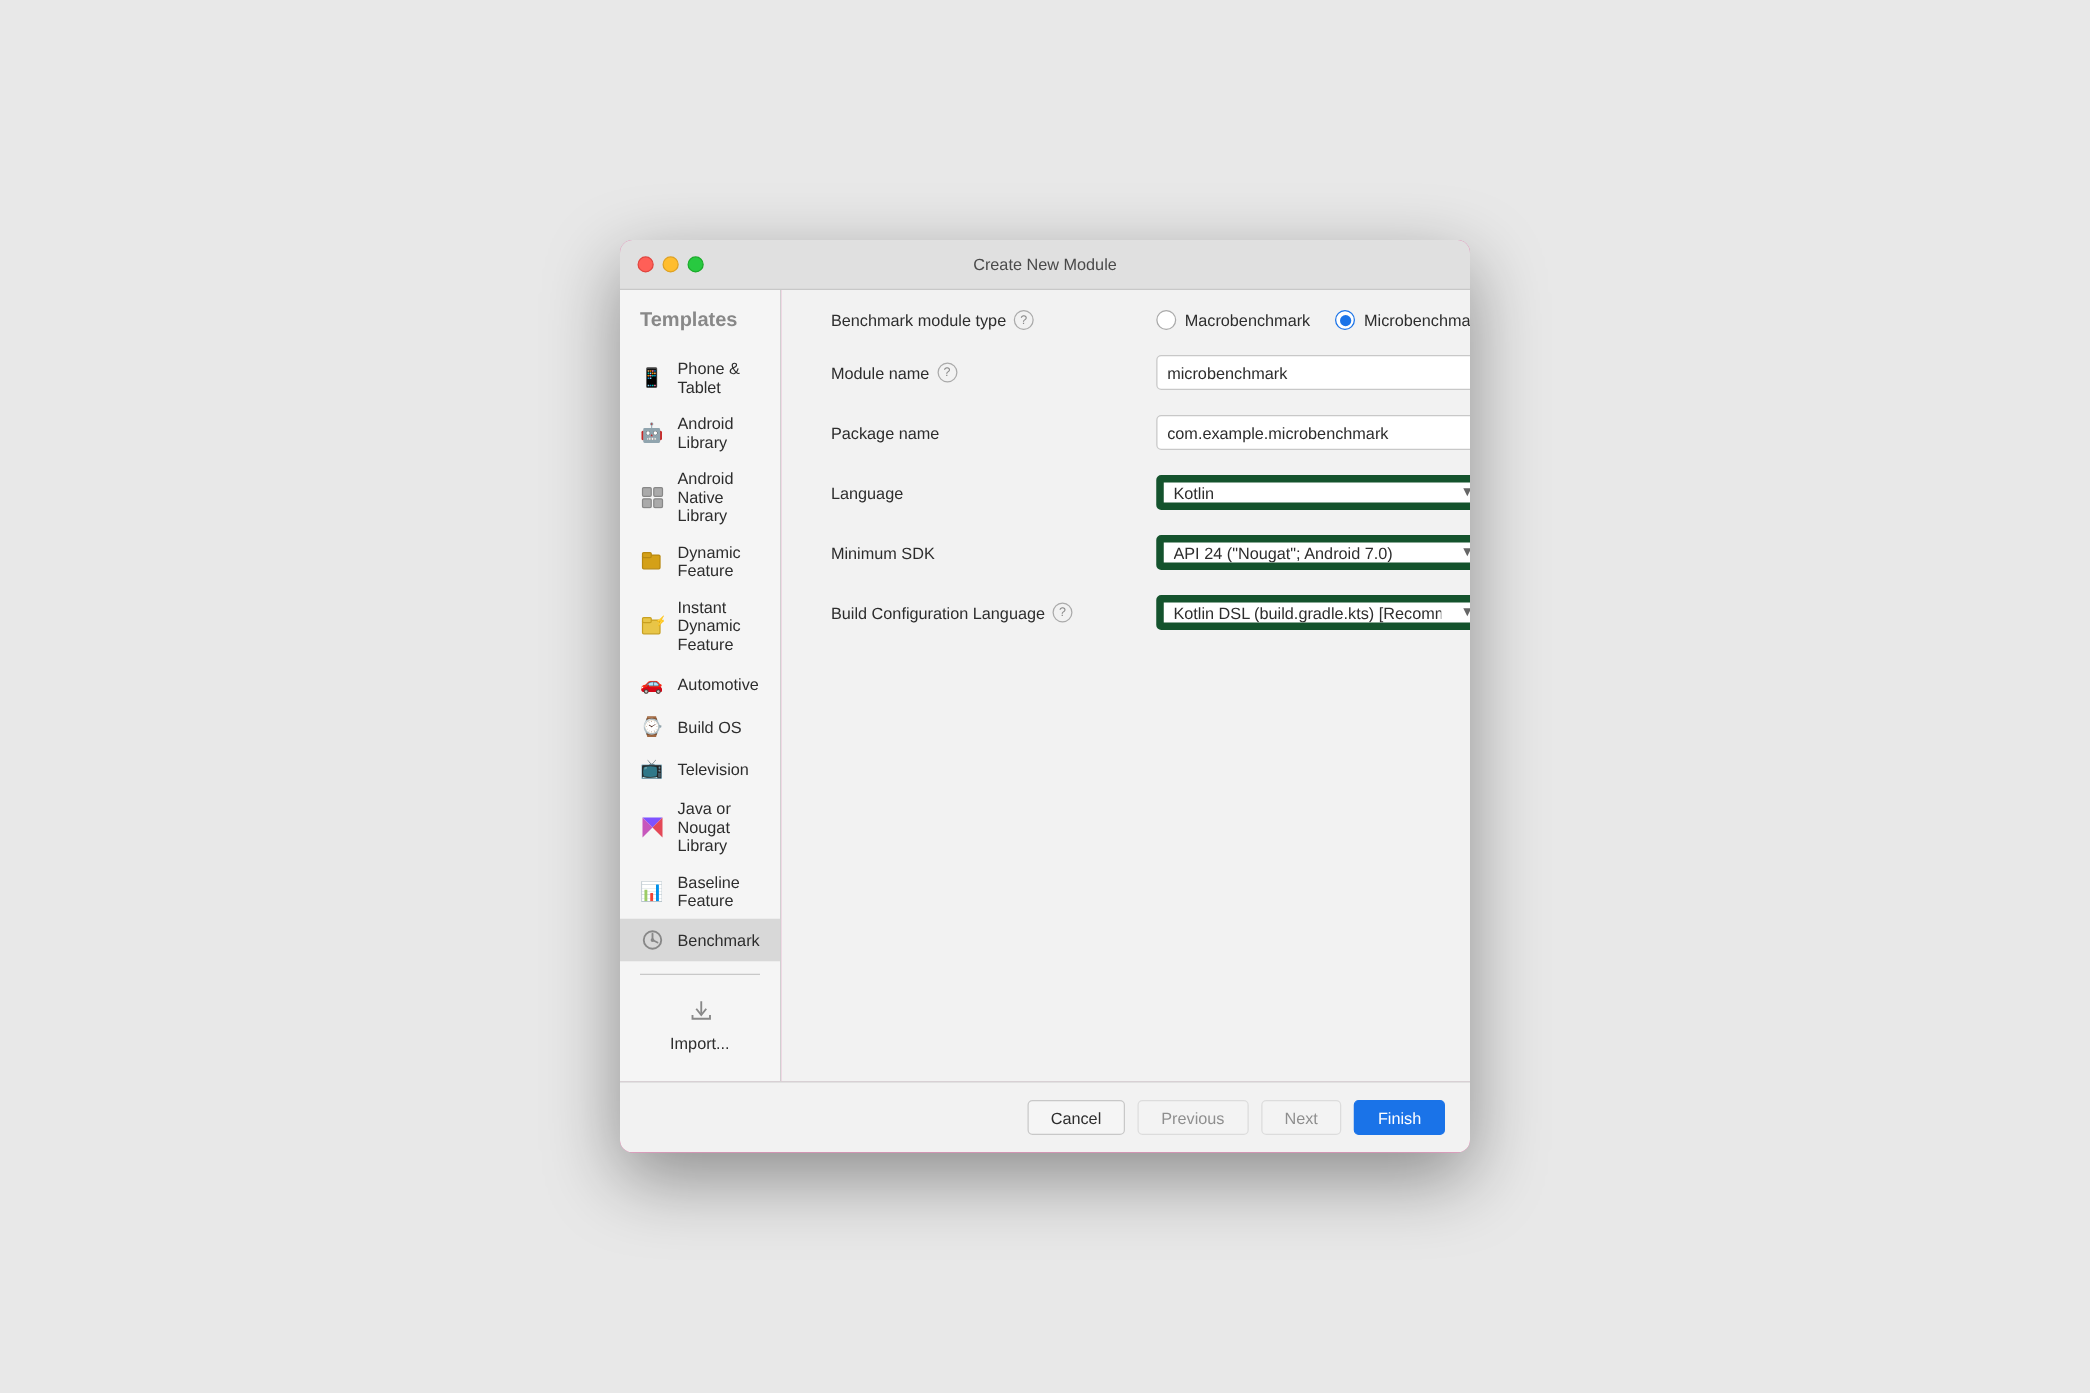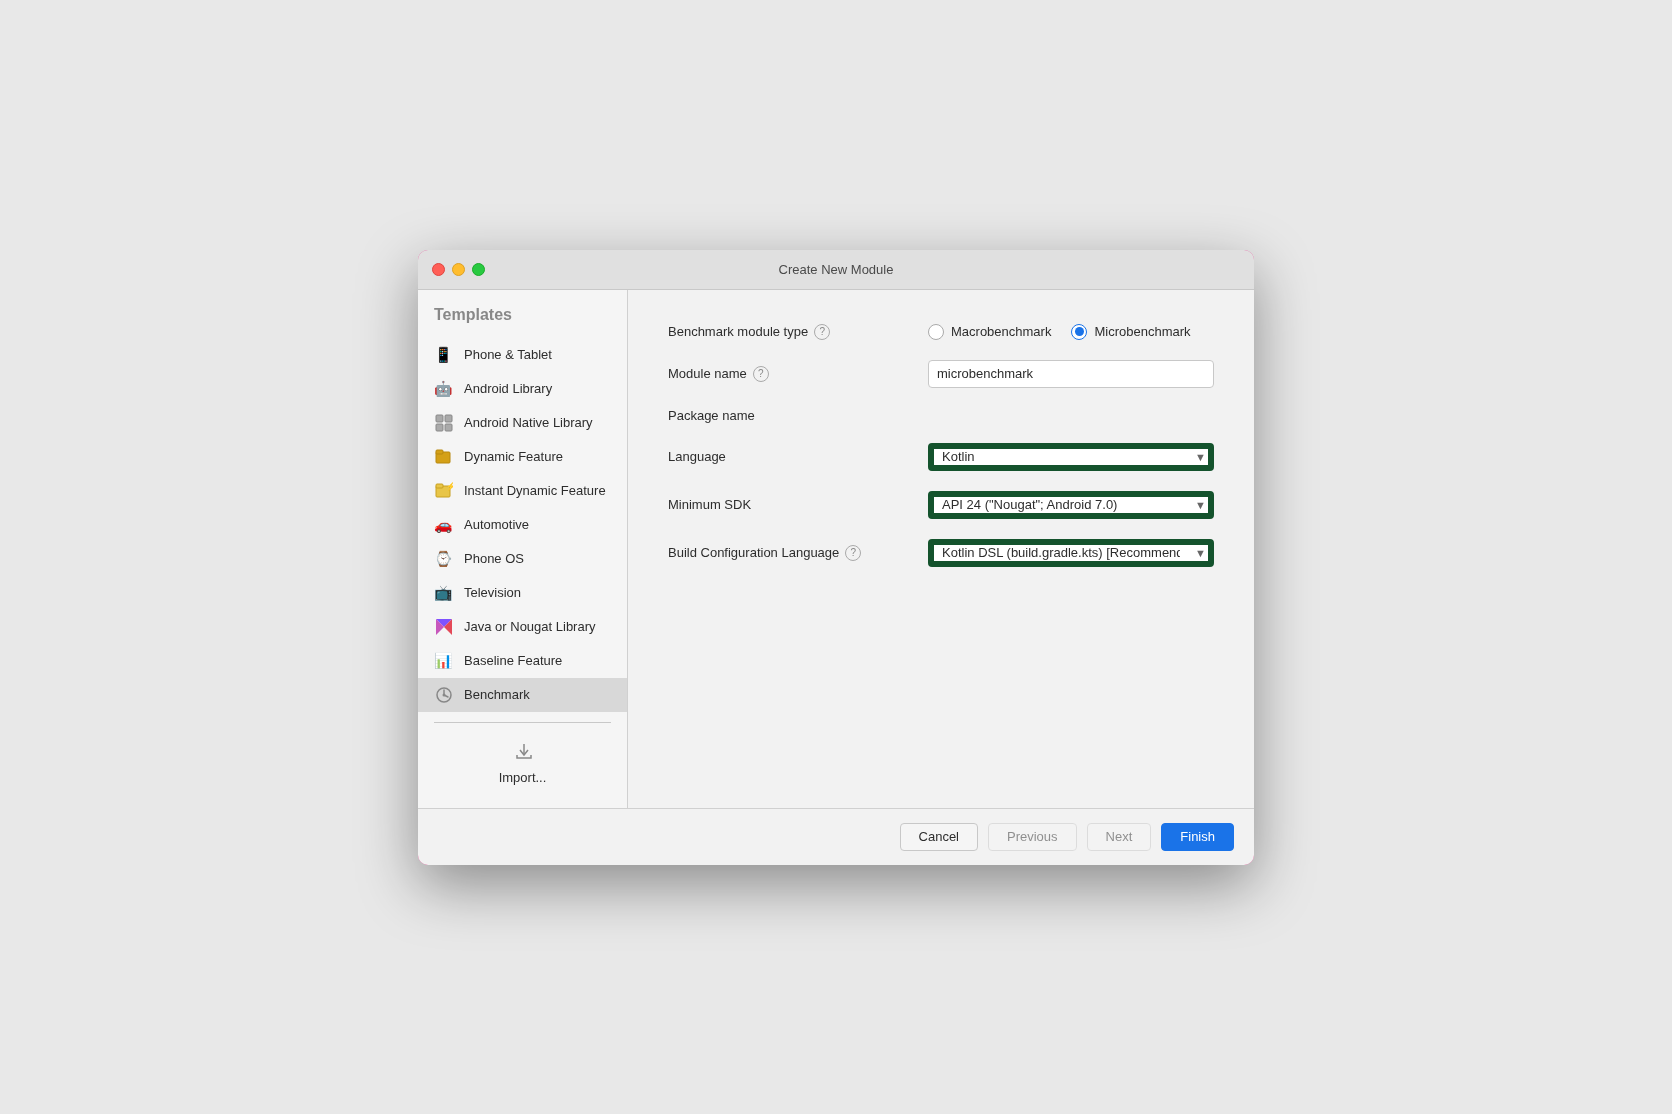--- a/index.html
+++ b/index.html
@@ -8,21 +8,21 @@
       font-family: -apple-system, BlinkMacSystemFont, "Helvetica Neue", Arial, sans-serif;
       background: #e8e8e8;
       display: flex;
       align-items: center;
       justify-content: center;
       min-height: 100vh;
       font-size: 13px;
     }
 
     .dialog {
-      width: 836px;
+      width: 680px;
       background: #ec4899;
       border-radius: 10px;
       box-shadow: 0 20px 60px rgba(0,0,0,0.4);
       overflow: hidden;
       display: flex;
       flex-direction: column;
     }
 
     .title-bar {
       background: #e0e0e0;
@@ -111,21 +111,21 @@
       border-top: 1px solid #c8c8c8;
     }
 
     .sidebar-bottom {
       margin-top: auto;
       flex-direction: column;
     }
 
     .main-content {
       flex: 1;
-      padding: 34px 40px;
+      padding: 16px 40px;
       background: #f2f2f2;
     }
 
     .form-row {
       display: flex;
       align-items: center;
       margin-bottom: 20px;
     }
 
     .form-label {
@@ -327,21 +327,21 @@
           </svg>
         </span>
         <span>Instant Dynamic Feature</span>
       </div>
       <div class="sidebar-item">
         <span class="sidebar-icon">🚗</span>
         <span>Automotive</span>
       </div>
       <div class="sidebar-item">
         <span class="sidebar-icon">⌚</span>
-        <span>Phone OS</span>
+        <span>Build OS</span>
       </div>
       <div class="sidebar-item">
         <span class="sidebar-icon">📺</span>
         <span>Television</span>
       </div>
       <div class="sidebar-item">
         <span class="sidebar-icon">
           <svg width="18" height="18" viewBox="0 0 18 18">
             <polygon points="1,1 17,1 9,9" fill="#7f52ff"></polygon>
             <polygon points="1,1 9,9 1,17" fill="#c757bc"></polygon>
@@ -409,20 +409,23 @@
         </div>
         <div class="form-field">
           <input class="text-input" type="text" value="microbenchmark" style="">
         </div>
       </div>
 
       <div class="form-row">
         <div class="form-label">
           <span>Package name</span>
         </div>
+        <div class="form-field">
+          <input class="text-input" type="text" value="com.example.microbenchmark" style="">
+        </div>
       </div>
 
       <div class="form-row">
         <div class="form-label">
           <span>Language</span>
         </div>
         <div class="form-field select-wrapper">
           <select class="select-input">
             <option>Kotlin</option>
             <option>Java</option>

